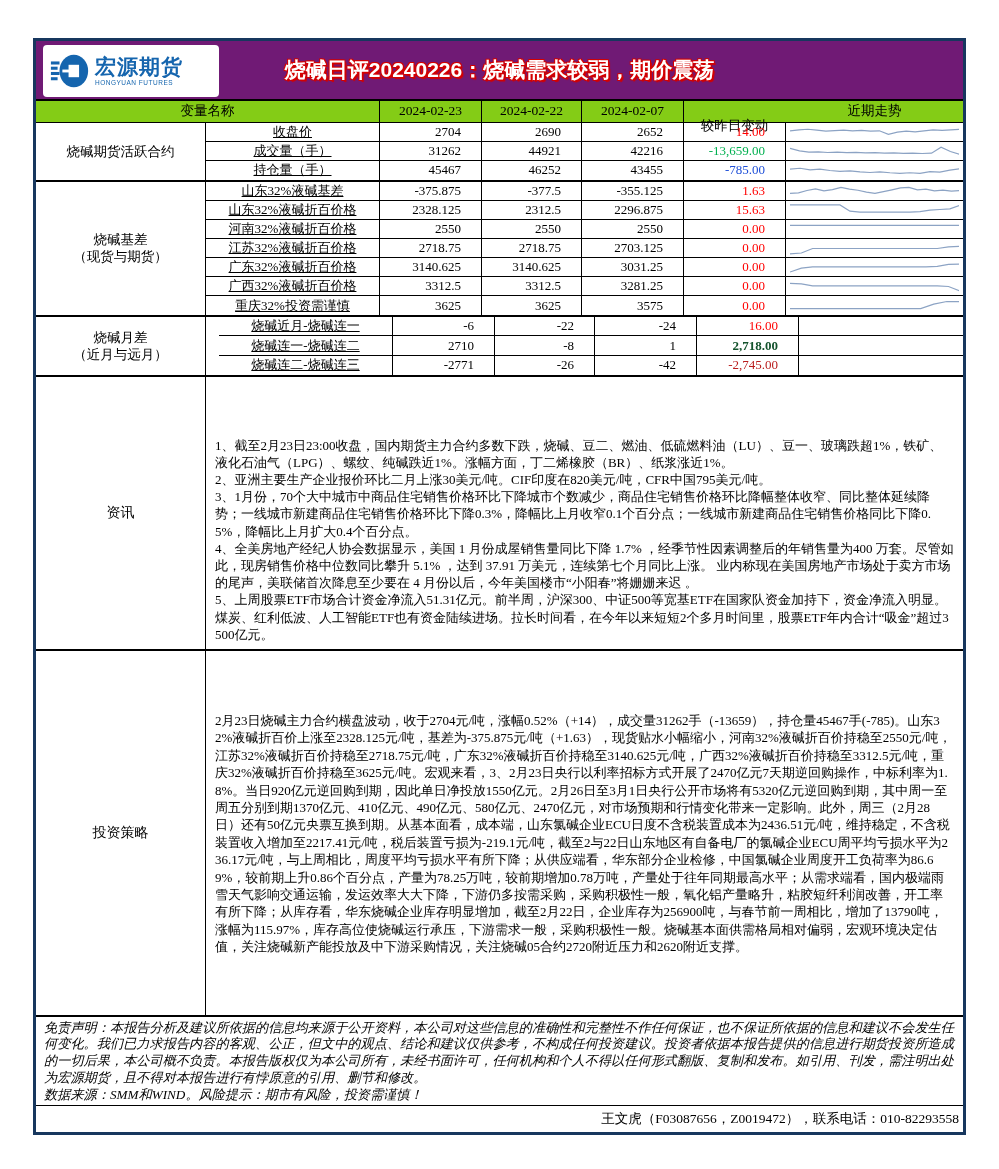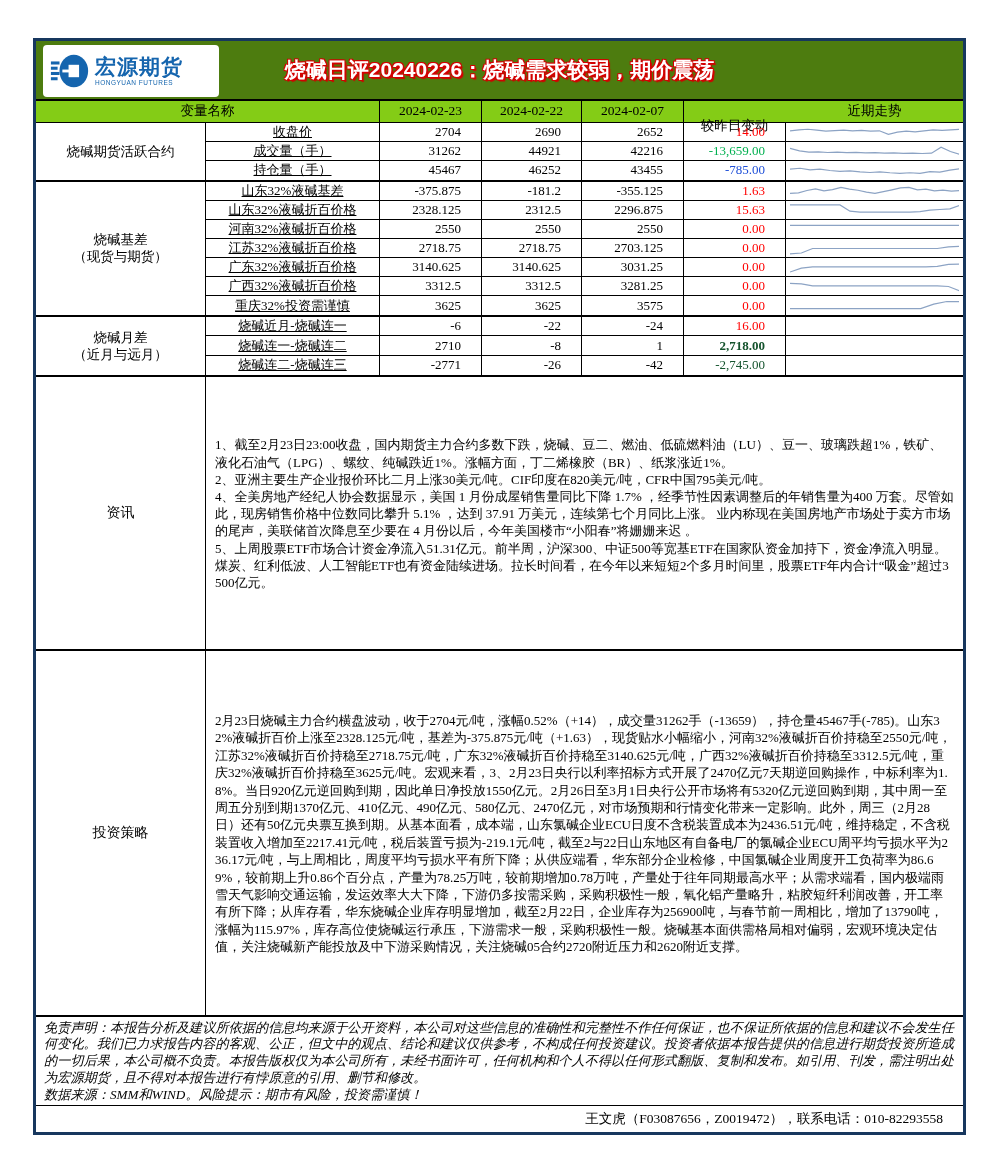--- a/index.html
+++ b/index.html
@@ -12,21 +12,21 @@
   }
   .frame {
     position:absolute; left:33px; top:38px;
     width:933px; height:1097px;
     border:3px solid #17375e;
     background:#fff;
     display:flex; flex-direction:column;
   }
   
   .banner {
-    height:60px; background:#4d7c0f;
+    height:60px; background:#701a75;
     border-bottom:2px solid #000;
     display:flex; align-items:center; position:relative;
   }
   .logo-box {
     position:absolute; left:7px; top:4px;
     width:176px; height:52px; background:#fff; border-radius:4px;
     display:flex; align-items:center; padding:2px 6px;
   }
   .logo-text { display:flex; flex-direction:column; line-height:1; margin-left:4px; }
   .logo-cn { font-size:21px; font-weight:bold; color:#1565ae; letter-spacing:1px; font-family:"Liberation Sans",sans-serif; }
@@ -39,21 +39,21 @@
   }
   
   .stats { height:276px; display:flex; flex-direction:column; border-bottom:2px solid #000; font-size:13px; }
   .hrow { height:22px; display:flex; background:#84cc16; border-bottom:1px solid #000; font-size:13.5px; }
   .hrow .hc { display:flex; align-items:center; justify-content:center; border-right:1px solid #000; }
   .hc.h-name { width:344px; }
   .hc.h-d1 { width:102px; } .hc.h-d2 { width:100px; } .hc.h-d3 { width:102px; }
   .hc.h-chg { width:102px;margin-top:25px; }
   .hc.h-trend { flex:1; border-right:none; }
   .group { display:flex; border-bottom:2px solid #000; }
-  .group.last { border-bottom:none; }
+  .group.last { border-bottom:none;gap:13px; }
   .g1 { height:59px; } .g2 { height:135px; } .g3 { height:58px; }
   .glabel {
     width:170px; border-right:1px solid #000;
     display:flex; align-items:center; justify-content:center; text-align:center;
     white-space:pre-line; font-size:13.5px; line-height:17px;
   }
   .grows { flex:1; display:flex; flex-direction:column; }
   .srow { flex:1; display:flex; }
   .srow + .srow { border-top:1px solid #000; }
   .c { display:flex; align-items:center; border-right:1px solid #000; overflow:hidden; }
@@ -63,34 +63,34 @@
   .c-trend { flex:1; border-right:none; justify-content:center; }
   .spark { width:96%; height:17px; }
   .spark polyline { fill:none; stroke:#8ca3c4; stroke-width:1.2; vector-effect:non-scaling-stroke; }
   
   .section { display:flex; border-bottom:2px solid #000; }
   .sec-label {
     width:170px; border-right:1px solid #000;
     display:flex; align-items:center; justify-content:center;
     font-size:14px;
   }
-  .sec-body { flex:1; padding:8px 9px 6px 9px; font-size:13px; line-height:17.2px; display:flex; flex-direction:column; justify-content:center; }
+  .sec-body { flex:1; padding:8px 9px 6px 9px; font-size:13px; line-height:17.2px; display:flex; flex-direction:column; justify-content:flex-end; }
   .sec-info { height:276px; }
   .sec-strategy { height:368px; }
   .sec-strategy .sec-body { justify-content:center; line-height:17.4px; }
   .sec-body p { margin:0; text-align:left; word-break:break-all; }
   
   .disclaimer {
     min-height:85px; border-bottom:1px solid #000;
     padding:3px 8px 2px 8px; font-style:italic;
     font-size:13.2px; line-height:16.8px; word-break:break-all;
   }
   .footer {
     height:26px; display:flex; align-items:center; justify-content:flex-end;
-    padding-right:20px; font-size:13.5px;
+    padding-right:4px; font-size:13.5px;
   }
 </style>
 </head>
 <body>
 
 <div class="frame">
 
   <div class="banner">
     <div class="logo-box">
       <svg width="42" height="42" viewBox="0 0 44 44">
@@ -162,21 +162,21 @@
       </div>
     </div>
 
     <div class="group g2">
       <div class="glabel">烧碱基差
 （现货与期货）</div>
       <div class="grows">
         <div class="srow">
           <div class="c c-name">山东32%液碱基差</div>
           <div class="c c-v1">-375.875</div>
-          <div class="c c-v2">-181.2</div>
+          <div class="c c-v2">-377.5</div>
           <div class="c c-v3">-355.125</div>
           <div class="c c-chg" style="color: rgb(255, 0, 0);">1.63</div>
           <div class="c c-trend">
               <svg class="spark" viewBox="0 0 100 24" preserveAspectRatio="none">
                 <polyline points="0.0,16.0 5.0,15.4 10.0,12.0 15.0,9.6 20.0,12.4 25.0,10.8 30.0,7.6 35.0,10.0 40.0,11.6 45.0,14.4 50.0,16.0 55.0,13.6 60.0,11.0 65.0,8.4 70.0,7.6 75.0,11.0 80.0,10.0 85.0,12.4 90.0,11.6 95.0,13.0 100.0,12.0"></polyline>
               </svg>
             </div>
         </div>
         <div class="srow">
           <div class="c c-name">山东32%液碱折百价格</div>
@@ -271,32 +271,33 @@
           <div class="c c-v2">-8</div>
           <div class="c c-v3">1</div>
           <div class="c c-chg" style="color: #14532d; font-weight: bold;">2,718.00</div>
           <div class="c c-trend"></div>
         </div>
         <div class="srow">
           <div class="c c-name">烧碱连二-烧碱连三</div>
           <div class="c c-v1">-2771</div>
           <div class="c c-v2">-26</div>
           <div class="c c-v3">-42</div>
-          <div class="c c-chg" style="color: #14532d;">-2,745.00</div>
+          <div class="c c-chg" style="color: #b91c1c;">-2,745.00</div>
           <div class="c c-trend"></div>
         </div>
       </div>
     </div>
   </div>
 
   <div class="section sec-info">
     <div class="sec-label">资讯</div>
     <div class="sec-body">
       <p>1、截至2月23日23:00收盘，国内期货主力合约多数下跌，烧碱、豆二、燃油、低硫燃料油（LU）、豆一、玻璃跌超1%，铁矿、液化石油气（LPG）、螺纹、纯碱跌近1%。涨幅方面，丁二烯橡胶（BR）、纸浆涨近1%。</p>
       <p>2、亚洲主要生产企业报价环比二月上涨30美元/吨。CIF印度在820美元/吨，CFR中国795美元/吨。</p>
+      <p>3、1月份，70个大中城市中商品住宅销售价格环比下降城市个数减少，商品住宅销售价格环比降幅整体收窄、同比整体延续降势；一线城市新建商品住宅销售价格环比下降0.3%，降幅比上月收窄0.1个百分点；一线城市新建商品住宅销售价格同比下降0.5%，降幅比上月扩大0.4个百分点。</p>
       <p>4、全美房地产经纪人协会数据显示，美国 1 月份成屋销售量同比下降 1.7% ，经季节性因素调整后的年销售量为400 万套。尽管如此，现房销售价格中位数同比攀升 5.1% ，达到 37.91 万美元，连续第七个月同比上涨。 业内称现在美国房地产市场处于卖方市场的尾声，美联储首次降息至少要在 4 月份以后，今年美国楼市“小阳春”将姗姗来迟 。</p>
       <p>5、上周股票ETF市场合计资金净流入51.31亿元。前半周，沪深300、中证500等宽基ETF在国家队资金加持下，资金净流入明显。煤炭、红利低波、人工智能ETF也有资金陆续进场。拉长时间看，在今年以来短短2个多月时间里，股票ETF年内合计“吸金”超过3500亿元。</p>
     </div>
   </div>
 
   <div class="section sec-strategy">
     <div class="sec-label">投资策略</div>
     <div class="sec-body">
       <p>2月23日烧碱主力合约横盘波动，收于2704元/吨，涨幅0.52%（+14），成交量31262手（-13659），持仓量45467手(-785)。山东32%液碱折百价上涨至2328.125元/吨，基差为-375.875元/吨（+1.63），现货贴水小幅缩小，河南32%液碱折百价持稳至2550元/吨，江苏32%液碱折百价持稳至2718.75元/吨，广东32%液碱折百价持稳至3140.625元/吨，广西32%液碱折百价持稳至3312.5元/吨，重庆32%液碱折百价持稳至3625元/吨。宏观来看，3、2月23日央行以利率招标方式开展了2470亿元7天期逆回购操作，中标利率为1.8%。当日920亿元逆回购到期，因此单日净投放1550亿元。2月26日至3月1日央行公开市场将有5320亿元逆回购到期，其中周一至周五分别到期1370亿元、410亿元、490亿元、580亿元、2470亿元，对市场预期和行情变化带来一定影响。此外，周三（2月28日）还有50亿元央票互换到期。从基本面看，成本端，山东氯碱企业ECU日度不含税装置成本为2436.51元/吨，维持稳定，不含税装置收入增加至2217.41元/吨，税后装置亏损为-219.1元/吨，截至2与22日山东地区有自备电厂的氯碱企业ECU周平均亏损水平为236.17元/吨，与上周相比，周度平均亏损水平有所下降；从供应端看，华东部分企业检修，中国氯碱企业周度开工负荷率为86.69%，较前期上升0.86个百分点，产量为78.25万吨，较前期增加0.78万吨，产量处于往年同期最高水平；从需求端看，国内极端雨雪天气影响交通运输，发运效率大大下降，下游仍多按需采购，采购积极性一般，氧化铝产量略升，粘胶短纤利润改善，开工率有所下降；从库存看，华东烧碱企业库存明显增加，截至2月22日，企业库存为256900吨，与春节前一周相比，增加了13790吨，涨幅为115.97%，库存高位使烧碱运行承压，下游需求一般，采购积极性一般。烧碱基本面供需格局相对偏弱，宏观环境决定估值，关注烧碱新产能投放及中下游采购情况，关注烧碱05合约2720附近压力和2620附近支撑。</p>
     </div>

